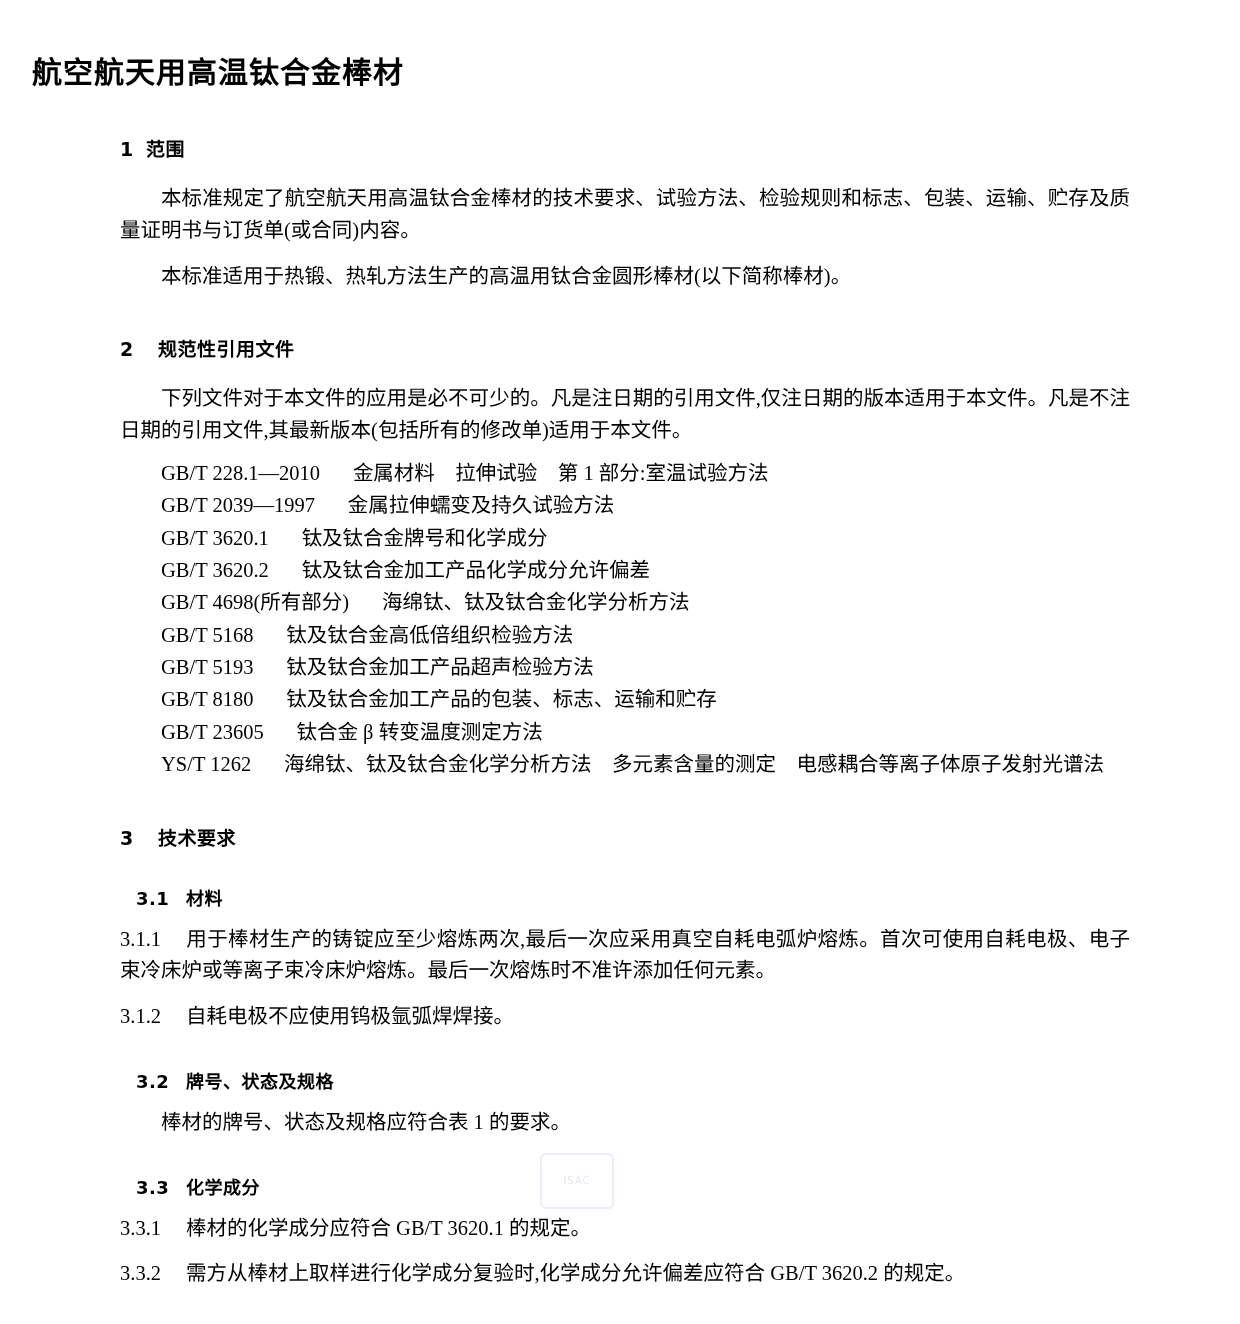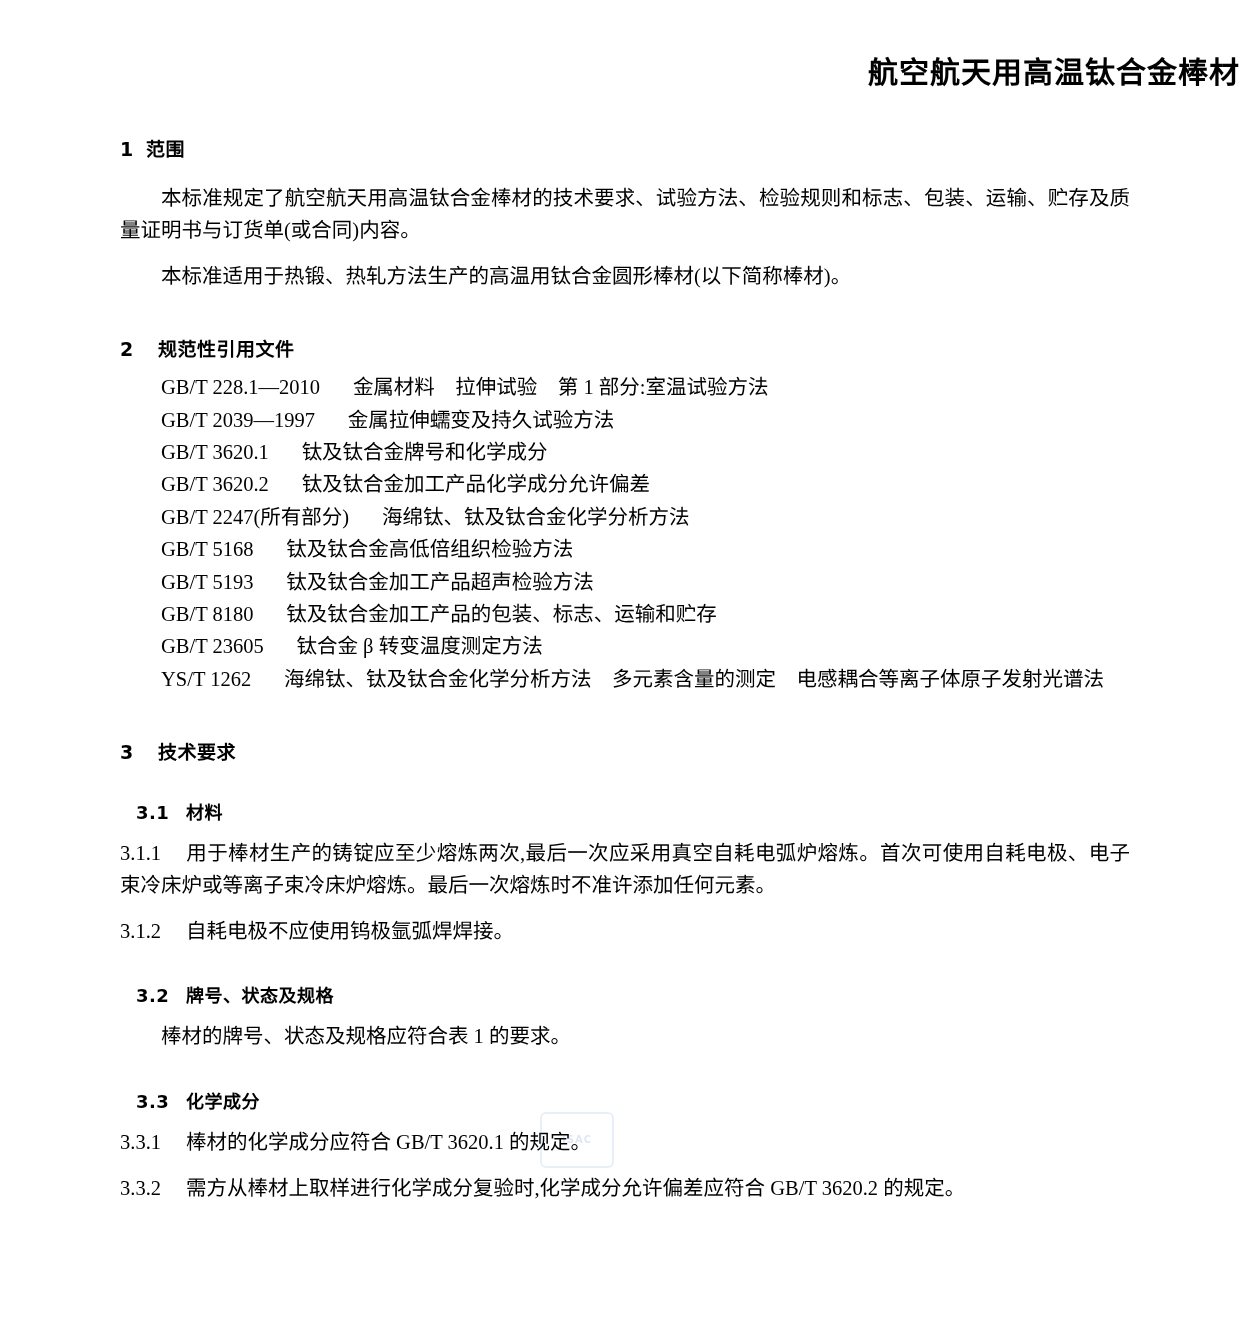--- a/index.html
+++ b/index.html
@@ -15,27 +15,28 @@
     position: relative;
   }
   .page {
     position: relative;
     width: 1240px;
     min-height: 1324px;
     padding: 0;
     box-sizing: border-box;
   }
   .doc-title {
-    text-align: right;
+    text-align: left;
     font-family: "DejaVu Sans", "Liberation Sans", sans-serif;
     font-weight: bold;
     font-size: 30px;
     letter-spacing: 1px;
     margin: 28px 0 0 0;
     padding-top: 20px;
+    padding-left: 32px;
   }
   .content {
     margin: 0 auto;
     width: 1010px;
     padding-left: 10px;
     padding-right: 0;
   }
   h2.sec {
     font-family: "DejaVu Sans", "Liberation Sans", sans-serif;
     font-size: 19px;
@@ -96,61 +97,61 @@
     padding-left: 2em;
     text-indent: 0;
   }
   .sp-lg {
     display: inline-block;
     width: 1.6em;
   }
   .watermark {
     position: absolute;
     left: 540px;
-    top: 1084px;
+    top: 1125px;
     width: 70px;
     height: 52px;
     opacity: 0.16;
     pointer-events: none;
     font-family: "DejaVu Sans", "Liberation Sans", sans-serif;
     font-size: 10px;
     color: #3a6fb0;
     text-align: center;
     line-height: 52px;
     border: 2px solid #6f9ed6;
     border-radius: 6px;
     letter-spacing: 1px;
-    font-weight: bold;
   }
 </style>
 </head>
 <body>
 
 <div class="page">
 
   <h1 class="doc-title">航空航天用高温钛合金棒材</h1>
 
   <div class="content">
 
     <h2 class="sec">
       <span class="sec-num">1</span><span>范围</span>
     </h2>
     <p class="para first-after-head">本标准规定了航空航天用高温钛合金棒材的技术要求、试验方法、检验规则和标志、包装、运输、贮存及质量证明书与订货单(或合同)内容。</p>
     <p class="para">本标准适用于热锻、热轧方法生产的高温用钛合金圆形棒材(以下简称棒材)。</p>
 
     <h2 class="sec">
       <span class="sec-num-wide">2</span><span>规范性引用文件</span>
     </h2>
+    <p class="para first-after-head">下列文件对于本文件的应用是必不可少的。凡是注日期的引用文件,仅注日期的版本适用于本文件。凡是不注日期的引用文件,其最新版本(包括所有的修改单)适用于本文件。</p>
 
     <ul class="ref-list">
       <li><span>GB/T 228.1—2010</span><span class="sp-lg"></span><span>金属材料　拉伸试验　第 1 部分:室温试验方法</span></li>
       <li><span>GB/T 2039—1997</span><span class="sp-lg"></span><span>金属拉伸蠕变及持久试验方法</span></li>
       <li><span>GB/T 3620.1</span><span class="sp-lg"></span><span>钛及钛合金牌号和化学成分</span></li>
       <li><span>GB/T 3620.2</span><span class="sp-lg"></span><span>钛及钛合金加工产品化学成分允许偏差</span></li>
-      <li><span>GB/T 2247(所有部分)</span><span class="sp-lg"></span><span>海绵钛、钛及钛合金化学分析方法</span></li>
+      <li><span>GB/T 4698(所有部分)</span><span class="sp-lg"></span><span>海绵钛、钛及钛合金化学分析方法</span></li>
       <li><span>GB/T 5168</span><span class="sp-lg"></span><span>钛及钛合金高低倍组织检验方法</span></li>
       <li><span>GB/T 5193</span><span class="sp-lg"></span><span>钛及钛合金加工产品超声检验方法</span></li>
       <li><span>GB/T 8180</span><span class="sp-lg"></span><span>钛及钛合金加工产品的包装、标志、运输和贮存</span></li>
       <li><span>GB/T 23605</span><span class="sp-lg"></span><span>钛合金 β 转变温度测定方法</span></li>
       <li class="hanging"><span>YS/T 1262</span><span class="sp-lg"></span><span>海绵钛、钛及钛合金化学分析方法　多元素含量的测定　电感耦合等离子体原子发射光谱法</span></li>
     </ul>
 
     <h2 class="sec">
       <span class="sec-num-wide">3</span><span>技术要求</span>
     </h2>

